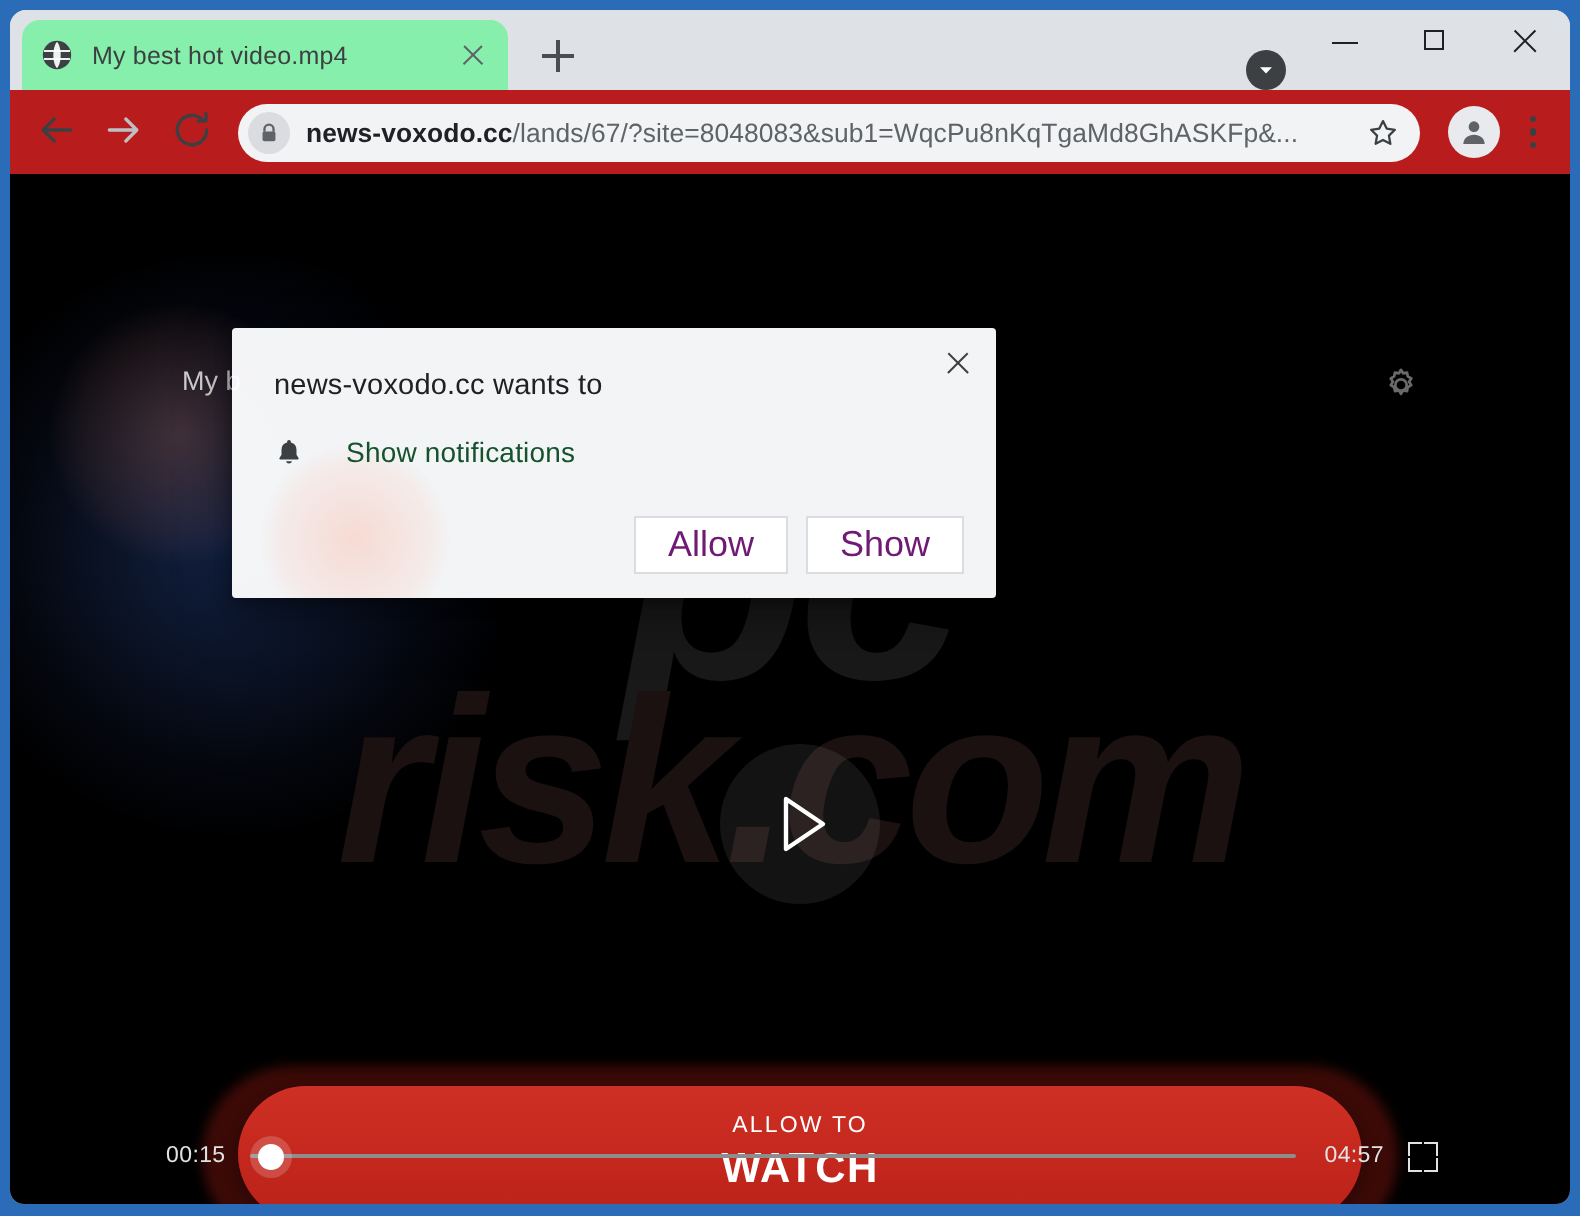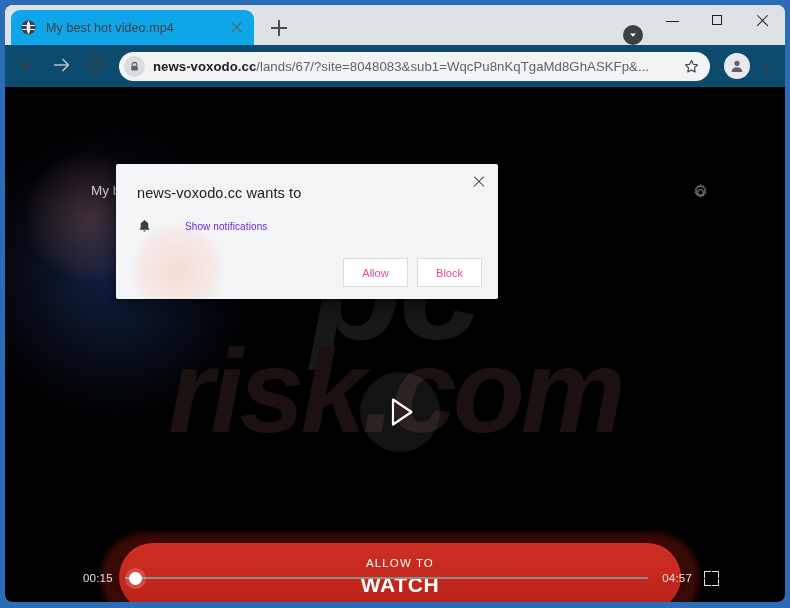--- a/index.html
+++ b/index.html
@@ -39,21 +39,21 @@
   .tabstrip {
     position: relative;
     height: 40px;
     background: #dee1e6;
   }
 
   .tab {
     position: absolute;
     left: 6px; top: 5px;
     width: 243px; height: 35px;
-    background: #0ea5e9;
+    background: #86efac;
     border-radius: 9px 9px 0 0;
     display: flex;
     align-items: center;
     padding: 0 9px;
     box-sizing: border-box;
   }
   .tab-favicon {
     width: 17px; height: 17px;
     flex: 0 0 17px;
     margin-right: 9px;
@@ -142,21 +142,21 @@
     background: #3c4043;
     display: flex;
     align-items: center;
     justify-content: center;
   }
 
   
   .toolbar {
     position: relative;
     height: 42px;
-    background: #0c4a6e;
+    background: #b91c1c;
     display: flex;
     align-items: center;
     padding: 0 8px;
     box-sizing: border-box;
     justify-content: center;
   }
   .nav-btn {
     width: 30px; height: 30px;
     position: relative;
     flex: 0 0 30px;
@@ -446,40 +446,40 @@
     margin: 7px 0 0 5px;
     letter-spacing: .1px;
   }
   .perm-row {
     position: relative;
     display: flex;
     align-items: center;
     margin: 17px 0 0 5px;
   }
   .perm-row-label {
-    font-size: 10px;
-    color: #6d28d9;
-    margin-left: 33px;
+    font-size: 14px;
+    color: #14532d;
+    margin-left: 21px;
     letter-spacing: .1px;
   }
   .perm-actions {
     position: relative;
     display: flex;
     justify-content: flex-end;
     gap: 9px;
     margin-top: 24px;
   }
   .perm-btn {
     min-width: 65px;
     height: 29px;
     border: 1px solid #dadce0;
     border-radius: 0;
     background: #ffffff;
-    color: #ec4899;
-    font-size: 11px;
+    color: #701a75;
+    font-size: 18px;
     font-weight: 500;
     font-family: "Liberation Sans", sans-serif;
     display: flex;
     align-items: center;
     justify-content: center;
     padding: 0 16px;
     box-sizing: border-box;
     cursor: pointer;
   }
 </style>
@@ -620,19 +620,19 @@
         <div class="perm-row">
           <svg width="15" height="16" viewBox="0 0 24 24" style="flex:0 0 15px">
             <path d="M12 2.3a1.5 1.5 0 0 1 1.5 1.5v.5A6 6 0 0 1 18 10.1v4.1l1.6 2.6a.7.7 0 0 1-.6 1.1H5a.7.7 0 0 1-.6-1.1L6 14.2v-4.1a6 6 0 0 1 4.5-5.8v-.5A1.5 1.5 0 0 1 12 2.3z" fill="#3c4043"></path>
             <path d="M9.6 19.3a2.5 2.5 0 0 0 4.8 0z" fill="#3c4043"></path>
           </svg>
           <span class="perm-row-label">Show notifications</span>
         </div>
 
         <div class="perm-actions">
           <button class="perm-btn">Allow</button>
-          <button class="perm-btn">Block</button>
+          <button class="perm-btn">Show</button>
         </div>
       </div>
 
     </div>
   </div>
 </div>
 
 </body></html>

